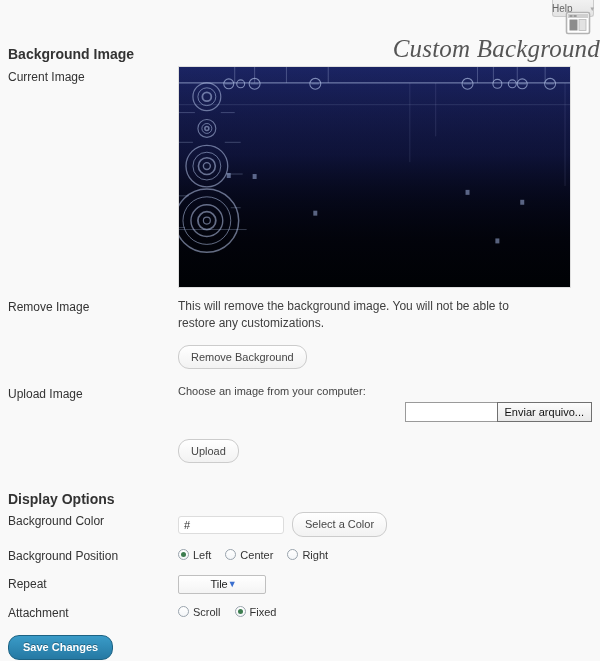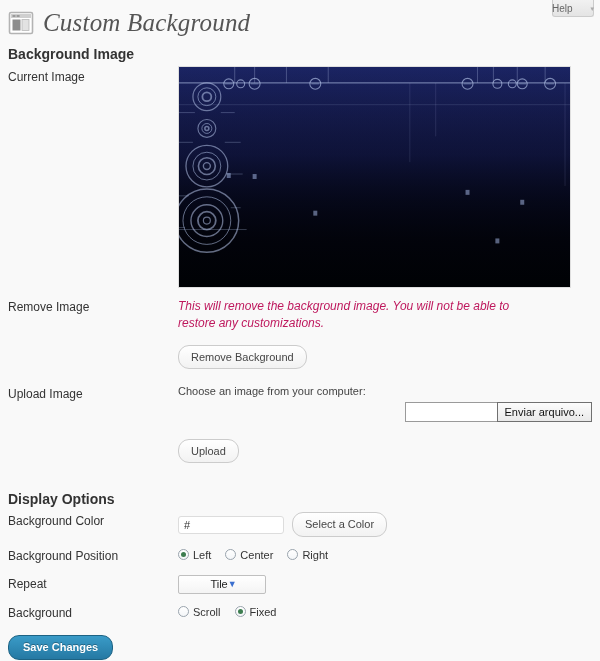--- a/index.html
+++ b/index.html
@@ -38,24 +38,25 @@
   }
   .help-tab .caret {
     font-size: 7px;
     color: #aaaaaa;
     line-height: 1;
   }
 
   
   .page-head {
     display: flex;
-    align-items: flex-start;
+    align-items: flex-end;
     padding: 10px 0 0 8px;
     height: 34px;
     box-sizing: border-box;
+    flex-direction: column;
   }
   .head-icon {
     width: 26px;
     height: 26px;
     flex: 0 0 26px;
     margin-right: 9px;
     position: relative;
   }
   .head-icon svg { display: block; }
   .page-title {
@@ -128,25 +129,24 @@
   .bg-preview svg {
     position: absolute;
     inset: 0;
     width: 100%;
     height: 100%;
   }
 
   
   .desc {
     font-size: 12px;
-    color: #be185d;
+    color: #404040;
     line-height: 1.45;
     max-width: 360px;
     margin: 0 0 12px 0;
-    font-style: italic;
   }
   .label-small {
     font-size: 11px;
     color: #444444;
     display: block;
     margin-bottom: 5px;
   }
 
   
   .btn-secondary {
@@ -495,21 +495,21 @@
       <th>Repeat</th>
       <td>
         <div class="select-box">
           <span>Tile</span>
           <span class="select-arrow">▼</span>
         </div>
       </td>
     </tr>
 
     <tr class="tight-row">
-      <th>Background</th>
+      <th>Attachment</th>
       <td>
         <div class="radio-group">
           <label class="radio-item">
             <span class="radio-dot"></span>
             <span>Scroll</span>
           </label>
           <label class="radio-item">
             <span class="radio-dot checked"></span>
             <span>Fixed</span>
           </label>

